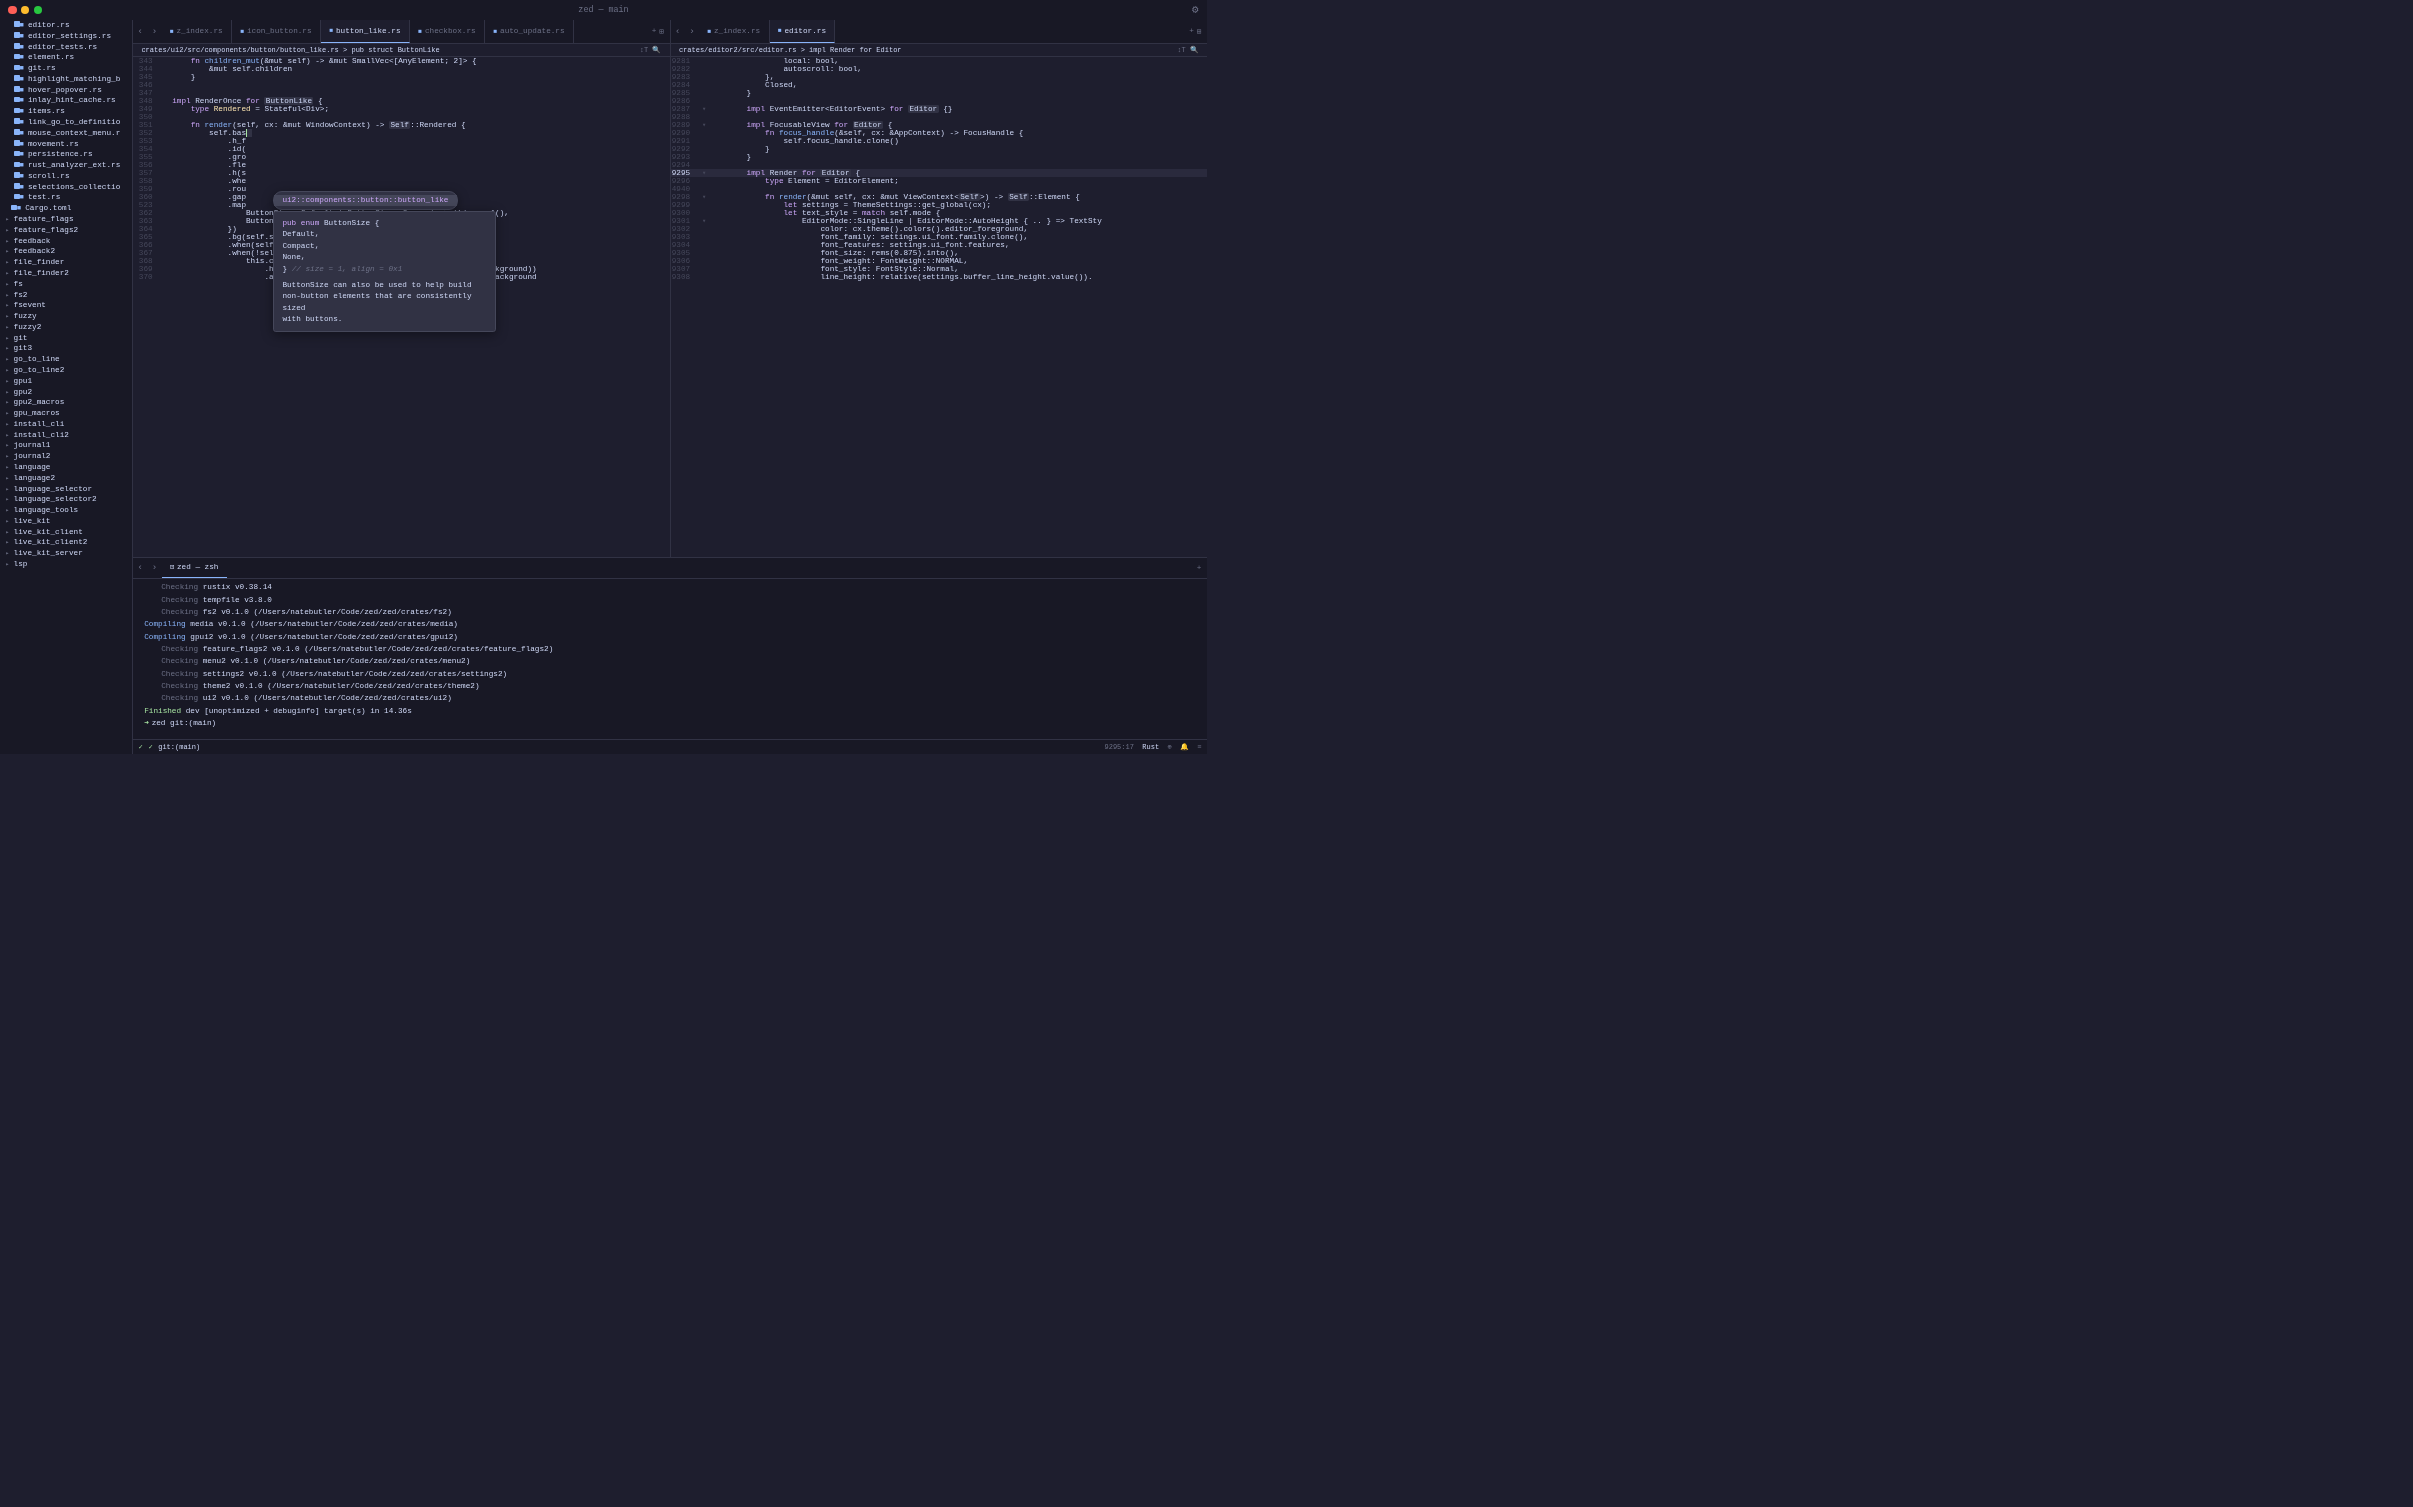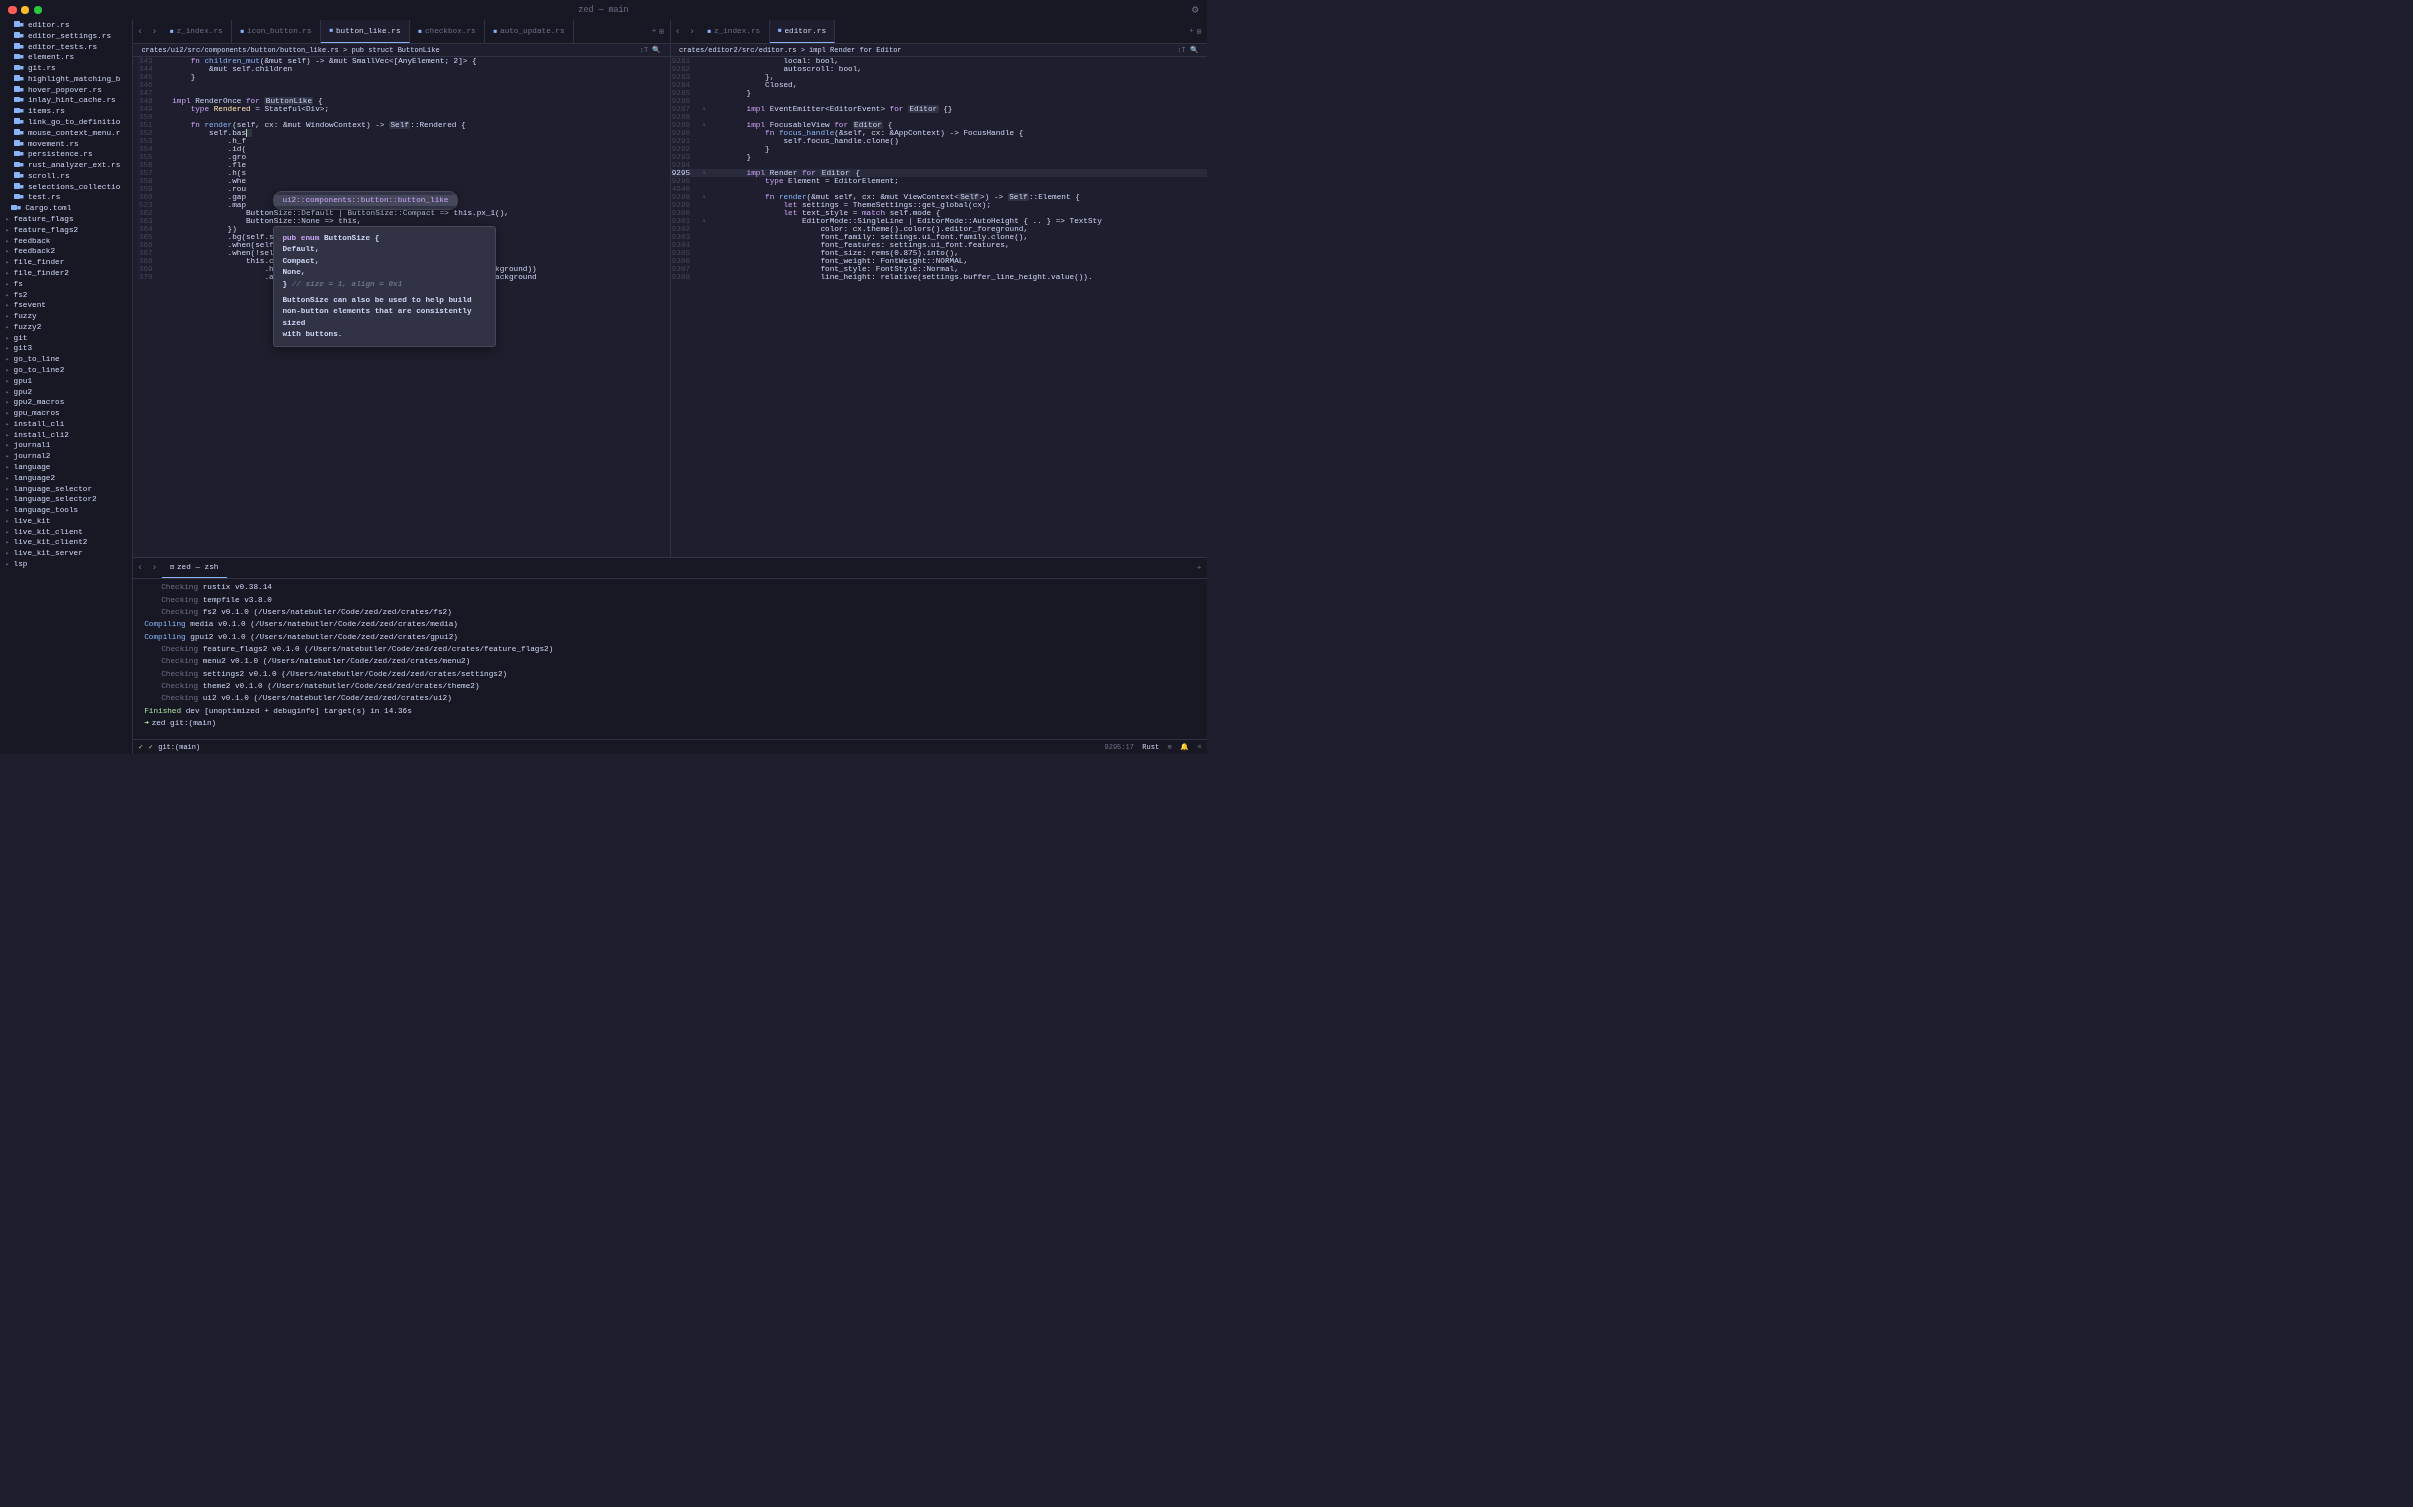--- a/index.html
+++ b/index.html
@@ -739,21 +739,21 @@
               <span class="line-content">                    .active(|active| active.bg(self.style.active(cx).background</span>
             </div>
           </div>
 
           <div class="autocomplete" style="top:134px;left:140px;">
             <div class="autocomplete-item selected">
               <span class="ac-keyword">ui2::components::button::button_like</span>
             </div>
           </div>
 
-          <div class="hover-doc" style="top:169px;left:140px;font-weight:bold;">
+          <div class="hover-doc" style="top:154px;left:140px;">
             <div><span class="kw">pub enum</span> ButtonSize {</div>
             <div>    Default,</div>
             <div>    Compact,</div>
             <div>    None,</div>
             <div>} <span class="comment">// size = 1, align = 0x1</span></div>
             <div style="height:4.2px;"></div>
             <div>ButtonSize can also be used to help build</div>
             <div>non-button elements that are consistently sized</div>
             <div>with buttons.</div>
           </div>

